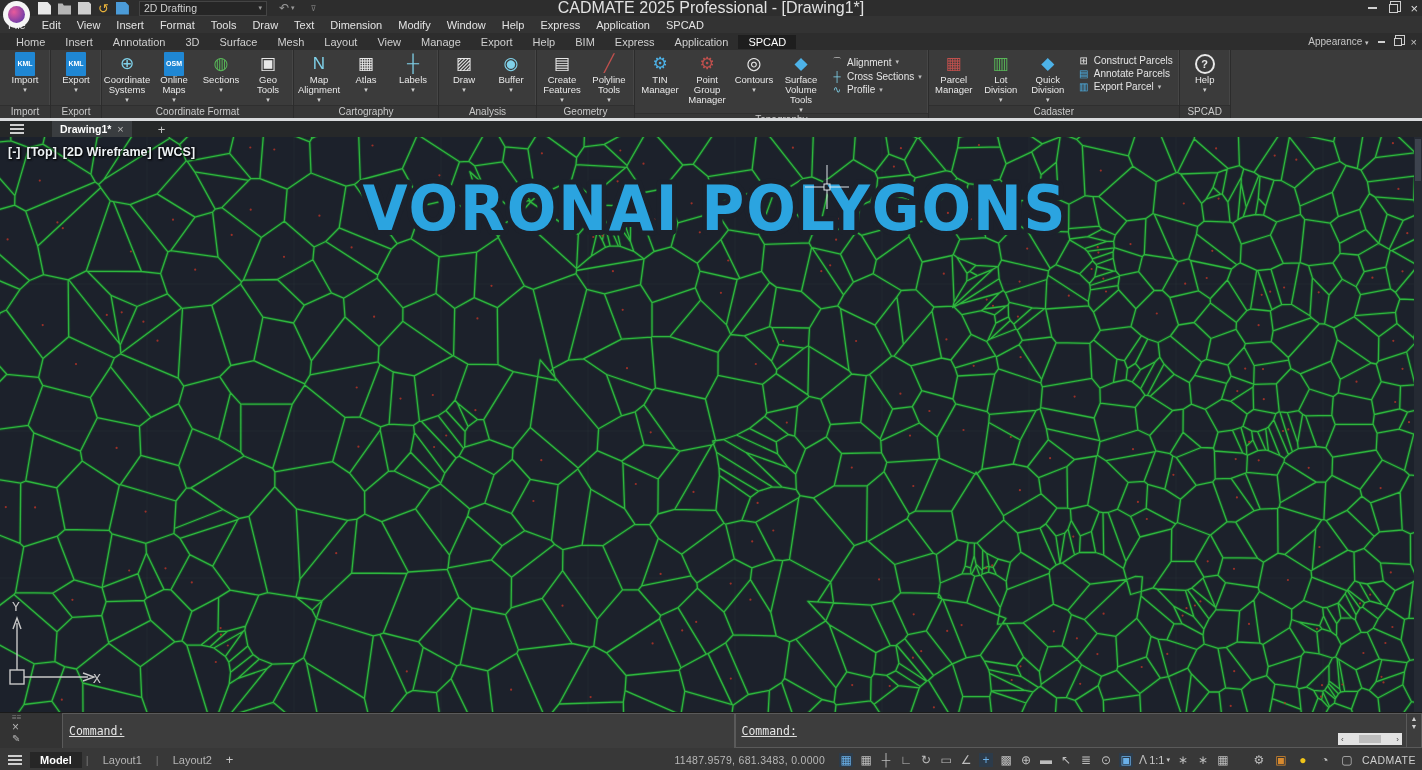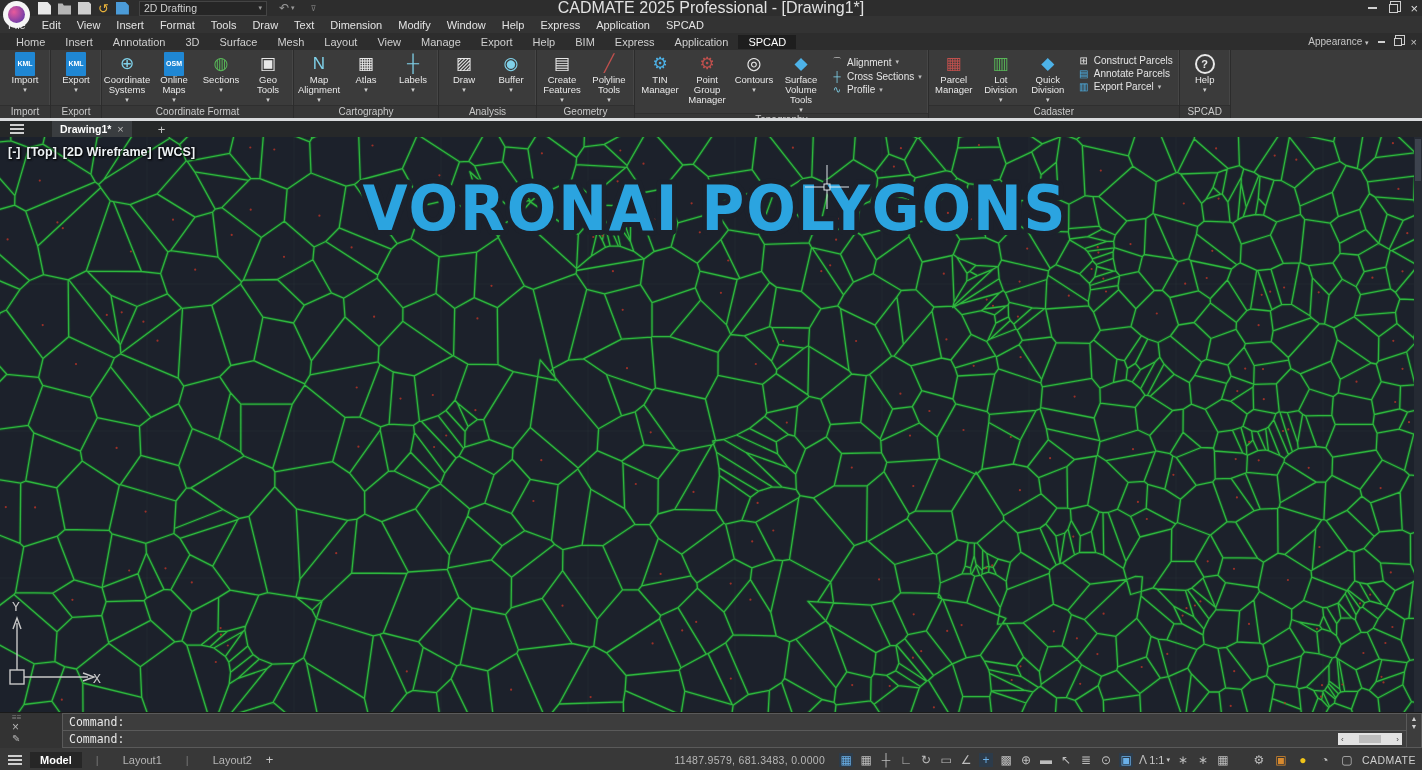--- a/index.html
+++ b/index.html
@@ -74,21 +74,21 @@
   .vseg{cursor:default;}
   .vscroll{position:absolute;right:0;top:0;width:8px;height:575px;background:#252a33;z-index:5;}
   .vscroll .thumb{position:absolute;top:2px;left:1px;width:6px;height:42px;background:#3d434e;}
 
   
   .cmdwrap{height:35px;background:#333;display:flex;border-top:1px solid #1a1a1a;position:relative;}
   .cmdgutter{width:50px;display:flex;flex-direction:column;align-items:flex-start;padding:1px 0 0 12px;gap:0;color:#b5b5b5;}
   .cmdgutter .g1{font-size:8px;color:#888;line-height:7px;}
   .cmdgutter .g2{font-size:12px;line-height:12px;}
   .cmdgutter .g3{font-size:10px;line-height:12px;}
-  .cmdlines{flex:1;display:flex;flex-direction:column;}
+  .cmdlines{flex:1;display:flex;text-decoration:underline;}
   .cmdrow{flex:1;background:#3d3d3d;border:1px solid #5a5a5a;border-bottom:none;display:flex;align-items:center;
     font-family:"DejaVu Sans Mono",monospace;font-size:11.5px;color:#e6e6e6;padding-left:6px;}
   .cmdrow:last-child{border-bottom:1px solid #5a5a5a;}
   .cmdvscroll{width:14px;display:flex;flex-direction:column;justify-content:flex-start;align-items:center;background:#3d3d3d;
     border:1px solid #5a5a5a;border-left:none;color:#cfcfcf;font-size:7px;line-height:8px;padding-top:1px;}
   .cmdhscroll{position:absolute;right:20px;bottom:3px;width:58px;height:12px;background:#e2e2e2;display:flex;
     align-items:center;justify-content:space-between;padding:0 3px;color:#444;font-size:8px;z-index:8;}
   .cmdhscroll .hthumb{width:22px;height:8px;background:#bdbdbd;}
 
   
@@ -693,21 +693,21 @@
         <span>›</span>
     </div>
   </div>
 
   <div class="statusbar">
     <div class="hamb">
         <i></i>
         <i></i>
         <i></i>
       </div>
-    <div id="layouttabs" style="display:flex;align-items:center;gap:14px;justify-content:center;">
+    <div id="layouttabs" style="display:flex;align-items:center;gap:4px;justify-content:center;">
         <span class="stab active">Model</span>
         <span class="ssep">|</span>
         <span class="stab">Layout1</span>
         <span class="ssep">|</span>
         <span class="stab">Layout2</span>
       </div>
     <div class="plus">+</div>
     <div class="scoords">11487.9579, 681.3483, 0.0000</div>
     <div class="sicons" id="modeicons">
         <span class="sic on">▦</span>

